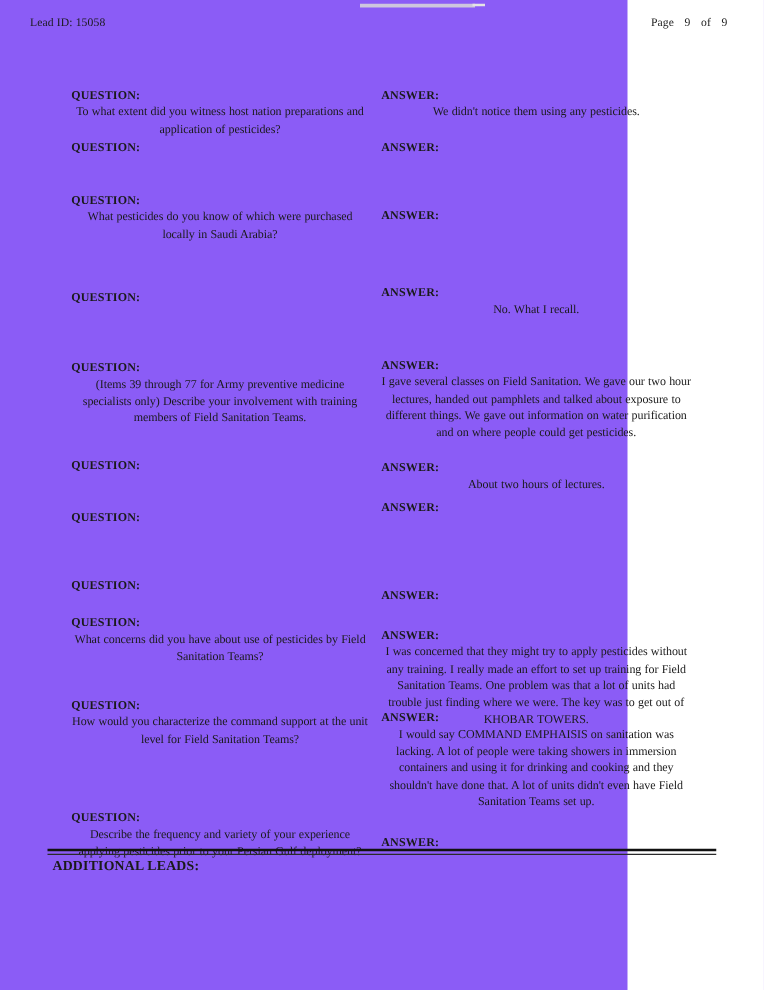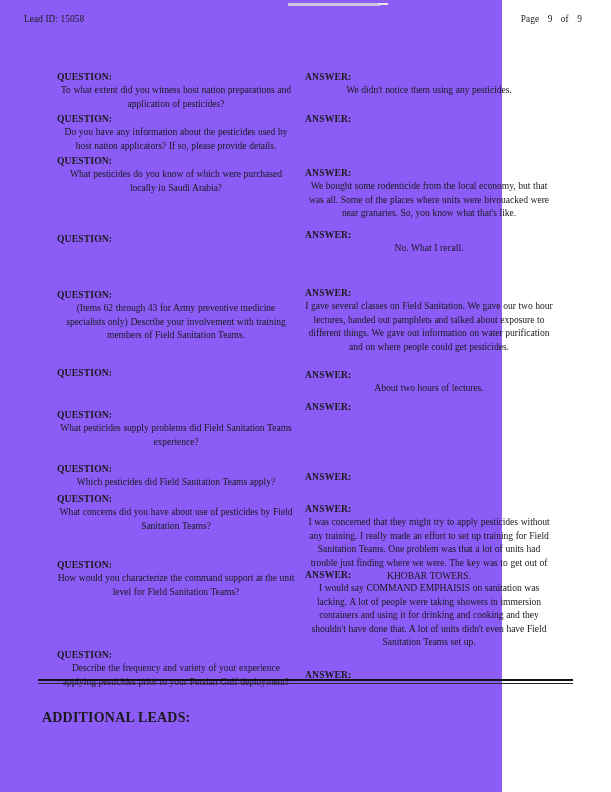--- a/index.html
+++ b/index.html
@@ -122,23 +122,23 @@
     position: absolute;
     left: 38px;
     top: 683px;
     width: 535px;
     height: 1px;
     background: #2a2a2a;
   }
   .additional-leads {
     position: absolute;
     left: 42px;
-    top: 710px;
+    top: 687px;
     font-weight: bold;
-    font-size: 14px;
+    font-size: 11px;
     letter-spacing: .2px;
   }
 </style>
 </head>
 <body>
 
 <div class="page">
 
   <div class="scan-mark"></div>
   <div class="scan-mark-2"></div>
@@ -160,49 +160,46 @@
 
     <div class="col col-questions">
 
       <div class="qa-block" style="top:0px;">
         <div class="qa-label">QUESTION:</div>
         <div class="qa-text">To what extent did you witness host nation preparations and application of pesticides?</div>
       </div>
 
       <div class="qa-block" style="top:42px;">
         <div class="qa-label">QUESTION:</div>
-        <div class="qa-text">Do you have any information about the pesticides used by host nation applicators?  If so, please provide details.</div>
       </div>
 
       <div class="qa-block" style="top:84px;">
         <div class="qa-label">QUESTION:</div>
         <div class="qa-text">What pesticides do you know of which were purchased locally in Saudi Arabia?</div>
       </div>
 
       <div class="qa-block" style="top:162px;">
         <div class="qa-label">QUESTION:</div>
       </div>
 
       <div class="qa-block" style="top:218px;">
         <div class="qa-label">QUESTION:</div>
-        <div class="qa-text">(Items 62 through 43 for Army preventive medicine specialists only) Describe your involvement with training members of Field Sanitation Teams.</div>
+        <div class="qa-text">(Items 39 through 77 for Army preventive medicine specialists only) Describe your involvement with training members of Field Sanitation Teams.</div>
       </div>
 
       <div class="qa-block" style="top:296px;">
         <div class="qa-label">QUESTION:</div>
       </div>
 
       <div class="qa-block" style="top:338px;">
         <div class="qa-label">QUESTION:</div>
-        <div class="qa-text">What pesticides supply problems did Field Sanitation Teams experience?</div>
       </div>
 
       <div class="qa-block" style="top:392px;">
         <div class="qa-label">QUESTION:</div>
-        <div class="qa-text">Which pesticides did Field Sanitation Teams apply?</div>
       </div>
 
       <div class="qa-block" style="top:422px;">
         <div class="qa-label">QUESTION:</div>
         <div class="qa-text">What concerns did you have about use of pesticides by Field Sanitation Teams?</div>
       </div>
 
       <div class="qa-block" style="top:488px;">
         <div class="qa-label">QUESTION:</div>
         <div class="qa-text">How would you characterize the command support at the unit level for Field Sanitation Teams?</div>
@@ -221,21 +218,20 @@
         <div class="qa-label">ANSWER:</div>
         <div class="qa-text">We didn't notice them using any pesticides.</div>
       </div>
 
       <div class="qa-block" style="top:42px;">
         <div class="qa-label">ANSWER:</div>
       </div>
 
       <div class="qa-block" style="top:96px;">
         <div class="qa-label">ANSWER:</div>
-        <div class="qa-text">We bought some rodenticide from the local economy, but that was all.  Some of the places where units were bivouacked were near granaries.  So, you know what that's like.</div>
       </div>
 
       <div class="qa-block" style="top:158px;">
         <div class="qa-label">ANSWER:</div>
         <div class="qa-text">No. What I recall.</div>
       </div>
 
       <div class="qa-block" style="top:216px;">
         <div class="qa-label">ANSWER:</div>
         <div class="qa-text">I gave several classes on Field Sanitation.  We gave our two hour lectures, handed out pamphlets and talked about exposure to different things.  We gave out information on water purification and on where people could get pesticides.</div>

